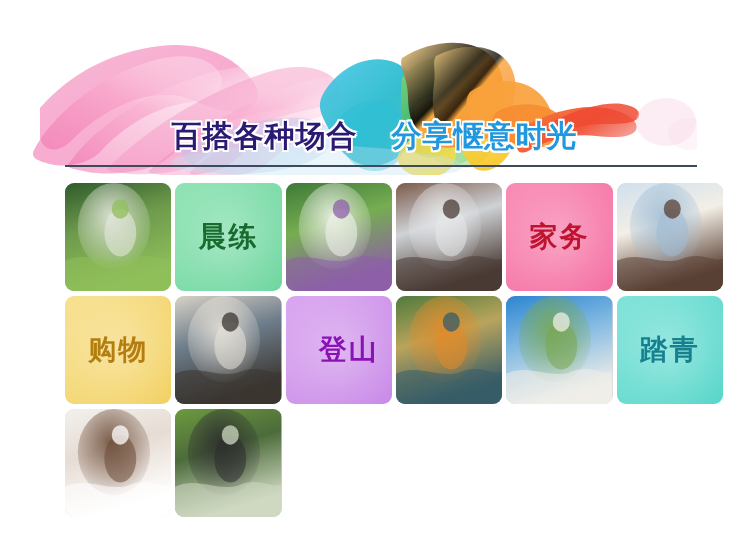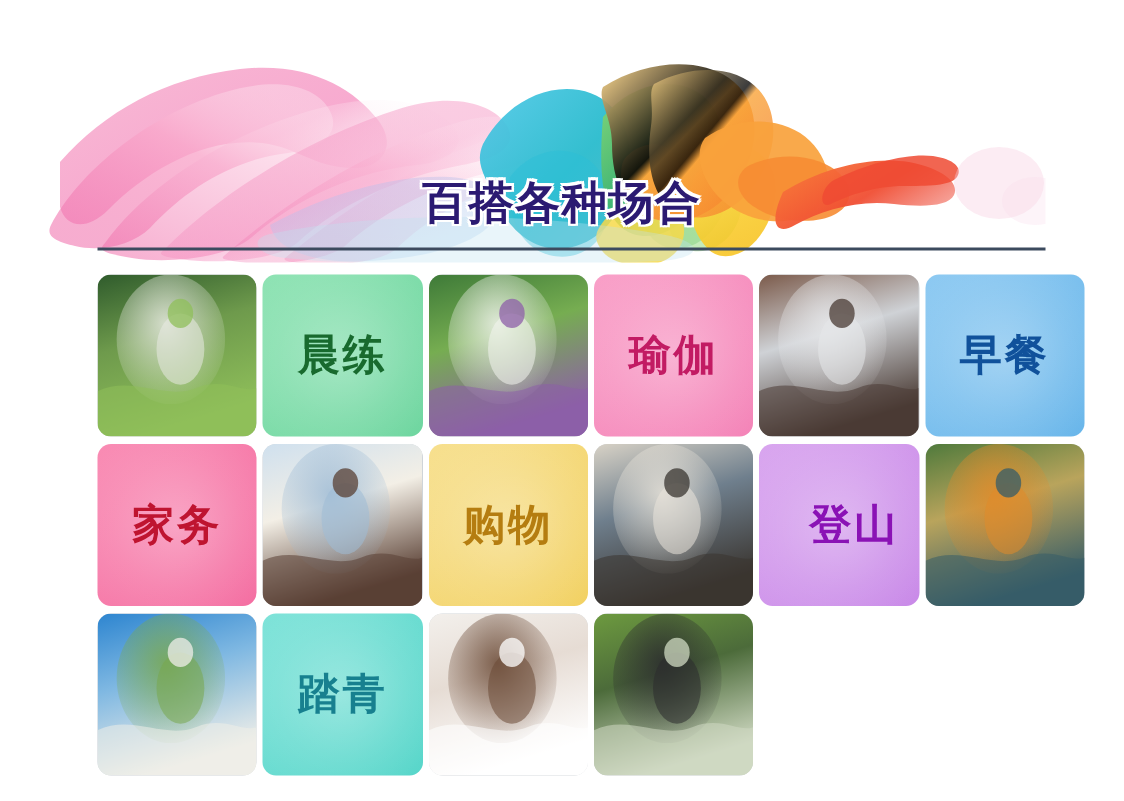--- a/index.html
+++ b/index.html
@@ -239,20 +239,21 @@
 
     <ellipse cx="666" cy="122" rx="30" ry="24" fill="#f7cfe2" opacity="0.40"></ellipse>
     <ellipse cx="690" cy="134" rx="22" ry="16" fill="#fadcec" opacity="0.30"></ellipse>
 
     <path d="M180,156 C260,140 360,142 440,156 C470,161 470,172 440,174 C360,178 250,178 190,172
              C170,170 166,159 180,156 Z" fill="#bfe3f2" opacity="0.35"></path>
   </svg>
 
   <div id="banner-title">
     <span class="title-seg title-a" style="color: rgb(43, 26, 114);">百搭各种场合</span>
+    <span class="title-seg title-b" style="color: rgb(33, 151, 222);">分享惬意时光</span>
   </div>
 
   <div id="banner-rule" style="background: rgb(60, 74, 94);"></div>
 </div>
 
 <div id="grid">
     <div class="cell photo">
       <svg class="photo-art" viewBox="0 0 100 100" preserveAspectRatio="none">
         <defs>
           <linearGradient id="pg0" x1="0" y1="0" x2="0.3" y2="1">
@@ -288,46 +289,40 @@
             <stop offset="100%" stop-color="#f2f4ef" stop-opacity="0"></stop>
           </radialGradient>
         </defs>
         <rect x="0" y="0" width="100" height="100" fill="url(#pg1)"></rect>
         <ellipse cx="46" cy="40" rx="34" ry="40" fill="url(#pg1r)"></ellipse>
         <path d="M0,72 C22,62 42,78 62,70 C80,63 92,74 100,70 L100,100 L0,100 Z" fill="#8d5fa8" opacity="0.55"></path>
         <ellipse cx="52" cy="46" rx="15" ry="22" fill="#f2f4ef" opacity="0.55"></ellipse>
         <ellipse cx="52" cy="24" rx="8" ry="9" fill="#8d5fa8" opacity="0.75"></ellipse>
       </svg>
     </div>
-    <div class="cell label" style="background: linear-gradient(135deg, rgb(249, 160, 200) 0%, rgb(244, 132, 184) 100%);">
-      <span class="cell-text" style="color: rgb(194, 27, 99);">瑜伽</span>
-    </div>
     <div class="cell photo">
       <svg class="photo-art" viewBox="0 0 100 100" preserveAspectRatio="none">
         <defs>
           <linearGradient id="pg2" x1="0" y1="0" x2="0.3" y2="1">
             <stop offset="0%" stop-color="#7b5a4a"></stop>
             <stop offset="45%" stop-color="#cfd2d6"></stop>
             <stop offset="100%" stop-color="#4a3b34"></stop>
           </linearGradient>
           <radialGradient id="pg2r" cx="0.45" cy="0.38" r="0.7">
             <stop offset="0%" stop-color="#e6e7e9" stop-opacity="0.85"></stop>
             <stop offset="100%" stop-color="#e6e7e9" stop-opacity="0"></stop>
           </radialGradient>
         </defs>
         <rect x="0" y="0" width="100" height="100" fill="url(#pg2)"></rect>
         <ellipse cx="46" cy="40" rx="34" ry="40" fill="url(#pg2r)"></ellipse>
         <path d="M0,72 C22,62 42,78 62,70 C80,63 92,74 100,70 L100,100 L0,100 Z" fill="#4a3b34" opacity="0.55"></path>
         <ellipse cx="52" cy="46" rx="15" ry="22" fill="#e6e7e9" opacity="0.55"></ellipse>
         <ellipse cx="52" cy="24" rx="8" ry="9" fill="#4a3b34" opacity="0.75"></ellipse>
       </svg>
     </div>
-    <div class="cell label" style="background: linear-gradient(135deg, rgb(142, 202, 242) 0%, rgb(105, 182, 234) 100%);">
-      <span class="cell-text" style="color: rgb(16, 81, 155);">早餐</span>
-    </div>
     <div class="cell label" style="background: linear-gradient(135deg, rgb(249, 140, 180) 0%, rgb(244, 111, 162) 100%);">
       <span class="cell-text" style="color: rgb(191, 20, 48);">家务</span>
     </div>
     <div class="cell photo">
       <svg class="photo-art" viewBox="0 0 100 100" preserveAspectRatio="none">
         <defs>
           <linearGradient id="pg3" x1="0" y1="0" x2="0.3" y2="1">
             <stop offset="0%" stop-color="#cfe0ee"></stop>
             <stop offset="45%" stop-color="#f3efe6"></stop>
             <stop offset="100%" stop-color="#5a4034"></stop>

